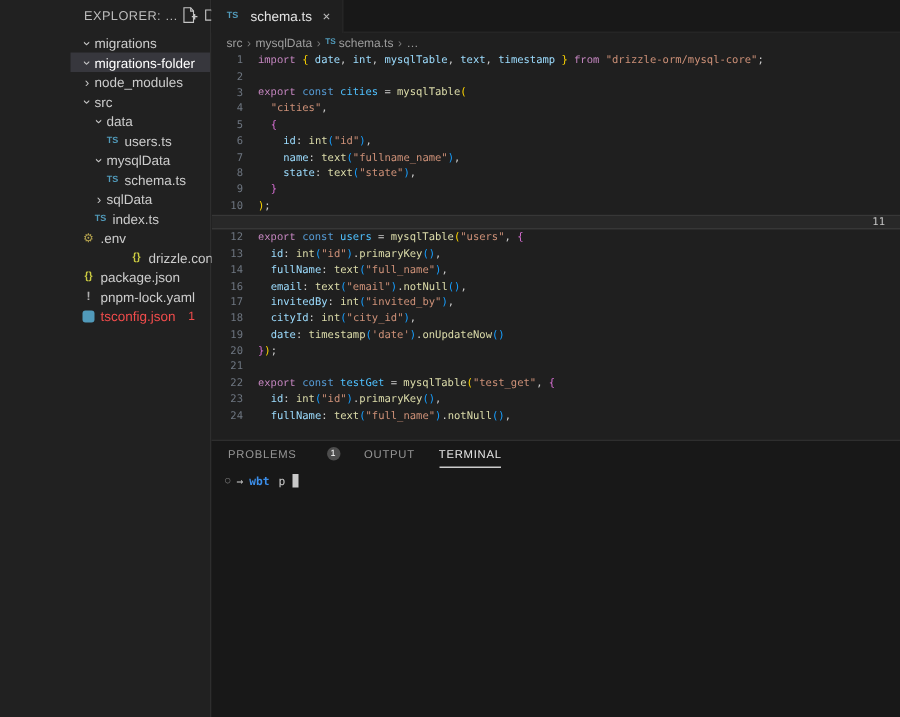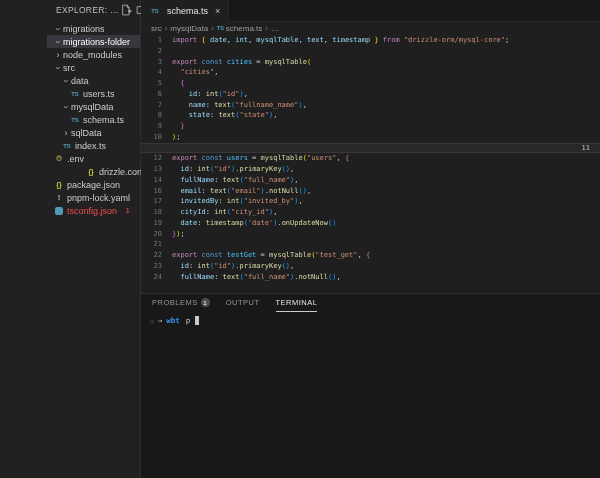--- a/index.html
+++ b/index.html
@@ -50,29 +50,29 @@
   .bc-ts { font-size:5.5px; font-weight:bold; color:#519aba; }
 
   .editor { background:#1f1f1f; height:259px; overflow:hidden; padding-top:1px; }
   .cl { height:10.75px; line-height:10.75px; display:flex; align-items:center; }
   .cl.cur { background:rgba(255,255,255,.045); box-shadow:inset 0 1px 0 rgba(255,255,255,.07),
             inset 0 -1px 0 rgba(255,255,255,.07);justify-content:flex-end; }
   .ln { width:31px; flex-shrink:0; text-align:right; padding-right:10px;
         font-family:"DejaVu Sans Mono", monospace; font-size:7px; color:#6e7681; }
   .cl.cur .ln { color:#c6c6c6; }
   .ct { font-family:"DejaVu Sans Mono", monospace; font-size:7px; white-space:pre; letter-spacing:0; }
-  .tk-k { color:#c586c0; } .tk-c { color:#569cd6; } .tk-v { color:#4fc1ff; }
+  .tk-k { color:#c586c0;font-family:Liberation Mono, monospace; } .tk-c { color:#569cd6; } .tk-v { color:#4fc1ff; }
   .tk-f { color:#dcdcaa; } .tk-p { color:#9cdcfe; } .tk-s { color:#ce9178; }
   .tk-w { color:#cccccc; } .tk-g { color:#ffd700; } .tk-m { color:#da70d6; }
   .tk-b { color:#179fff; }
 
   
   .panel { flex:1; background:#181818; border-top:1px solid #2e2e2e; }
   .panel-tabs { height:18px; display:flex; align-items:stretch; gap:16px; padding-left:11px; }
-  .ptab { display:flex; align-items:center; gap:3px; font-size:7.5px; letter-spacing:.5px;
+  .ptab { display:flex; align-items:center; gap:20px; font-size:7.5px; letter-spacing:.5px;
           color:#969696; border-bottom:1px solid transparent; }
   .ptab.active { color:#e7e7e7; border-bottom-color:#cccccc; }
   .ptab-badge { width:9px; height:9px; border-radius:50%; background:#4d4d4d; color:#ffffff;
                 font-size:6px; display:flex; align-items:center; justify-content:center; }
   .terminal { padding:4px 0 0 9px; font-family:"DejaVu Sans Mono", monospace; font-size:7.5px;
               display:flex; align-items:center; gap:4px; }
   .t-circle { color:#7e7e7e; font-size:6px; }
   .t-arrow { color:#c8c8c8; }
   .t-cwd { color:#3b8eea; font-weight:bold; }
   .t-cmd { color:#cccccc; margin-left:2px; }

